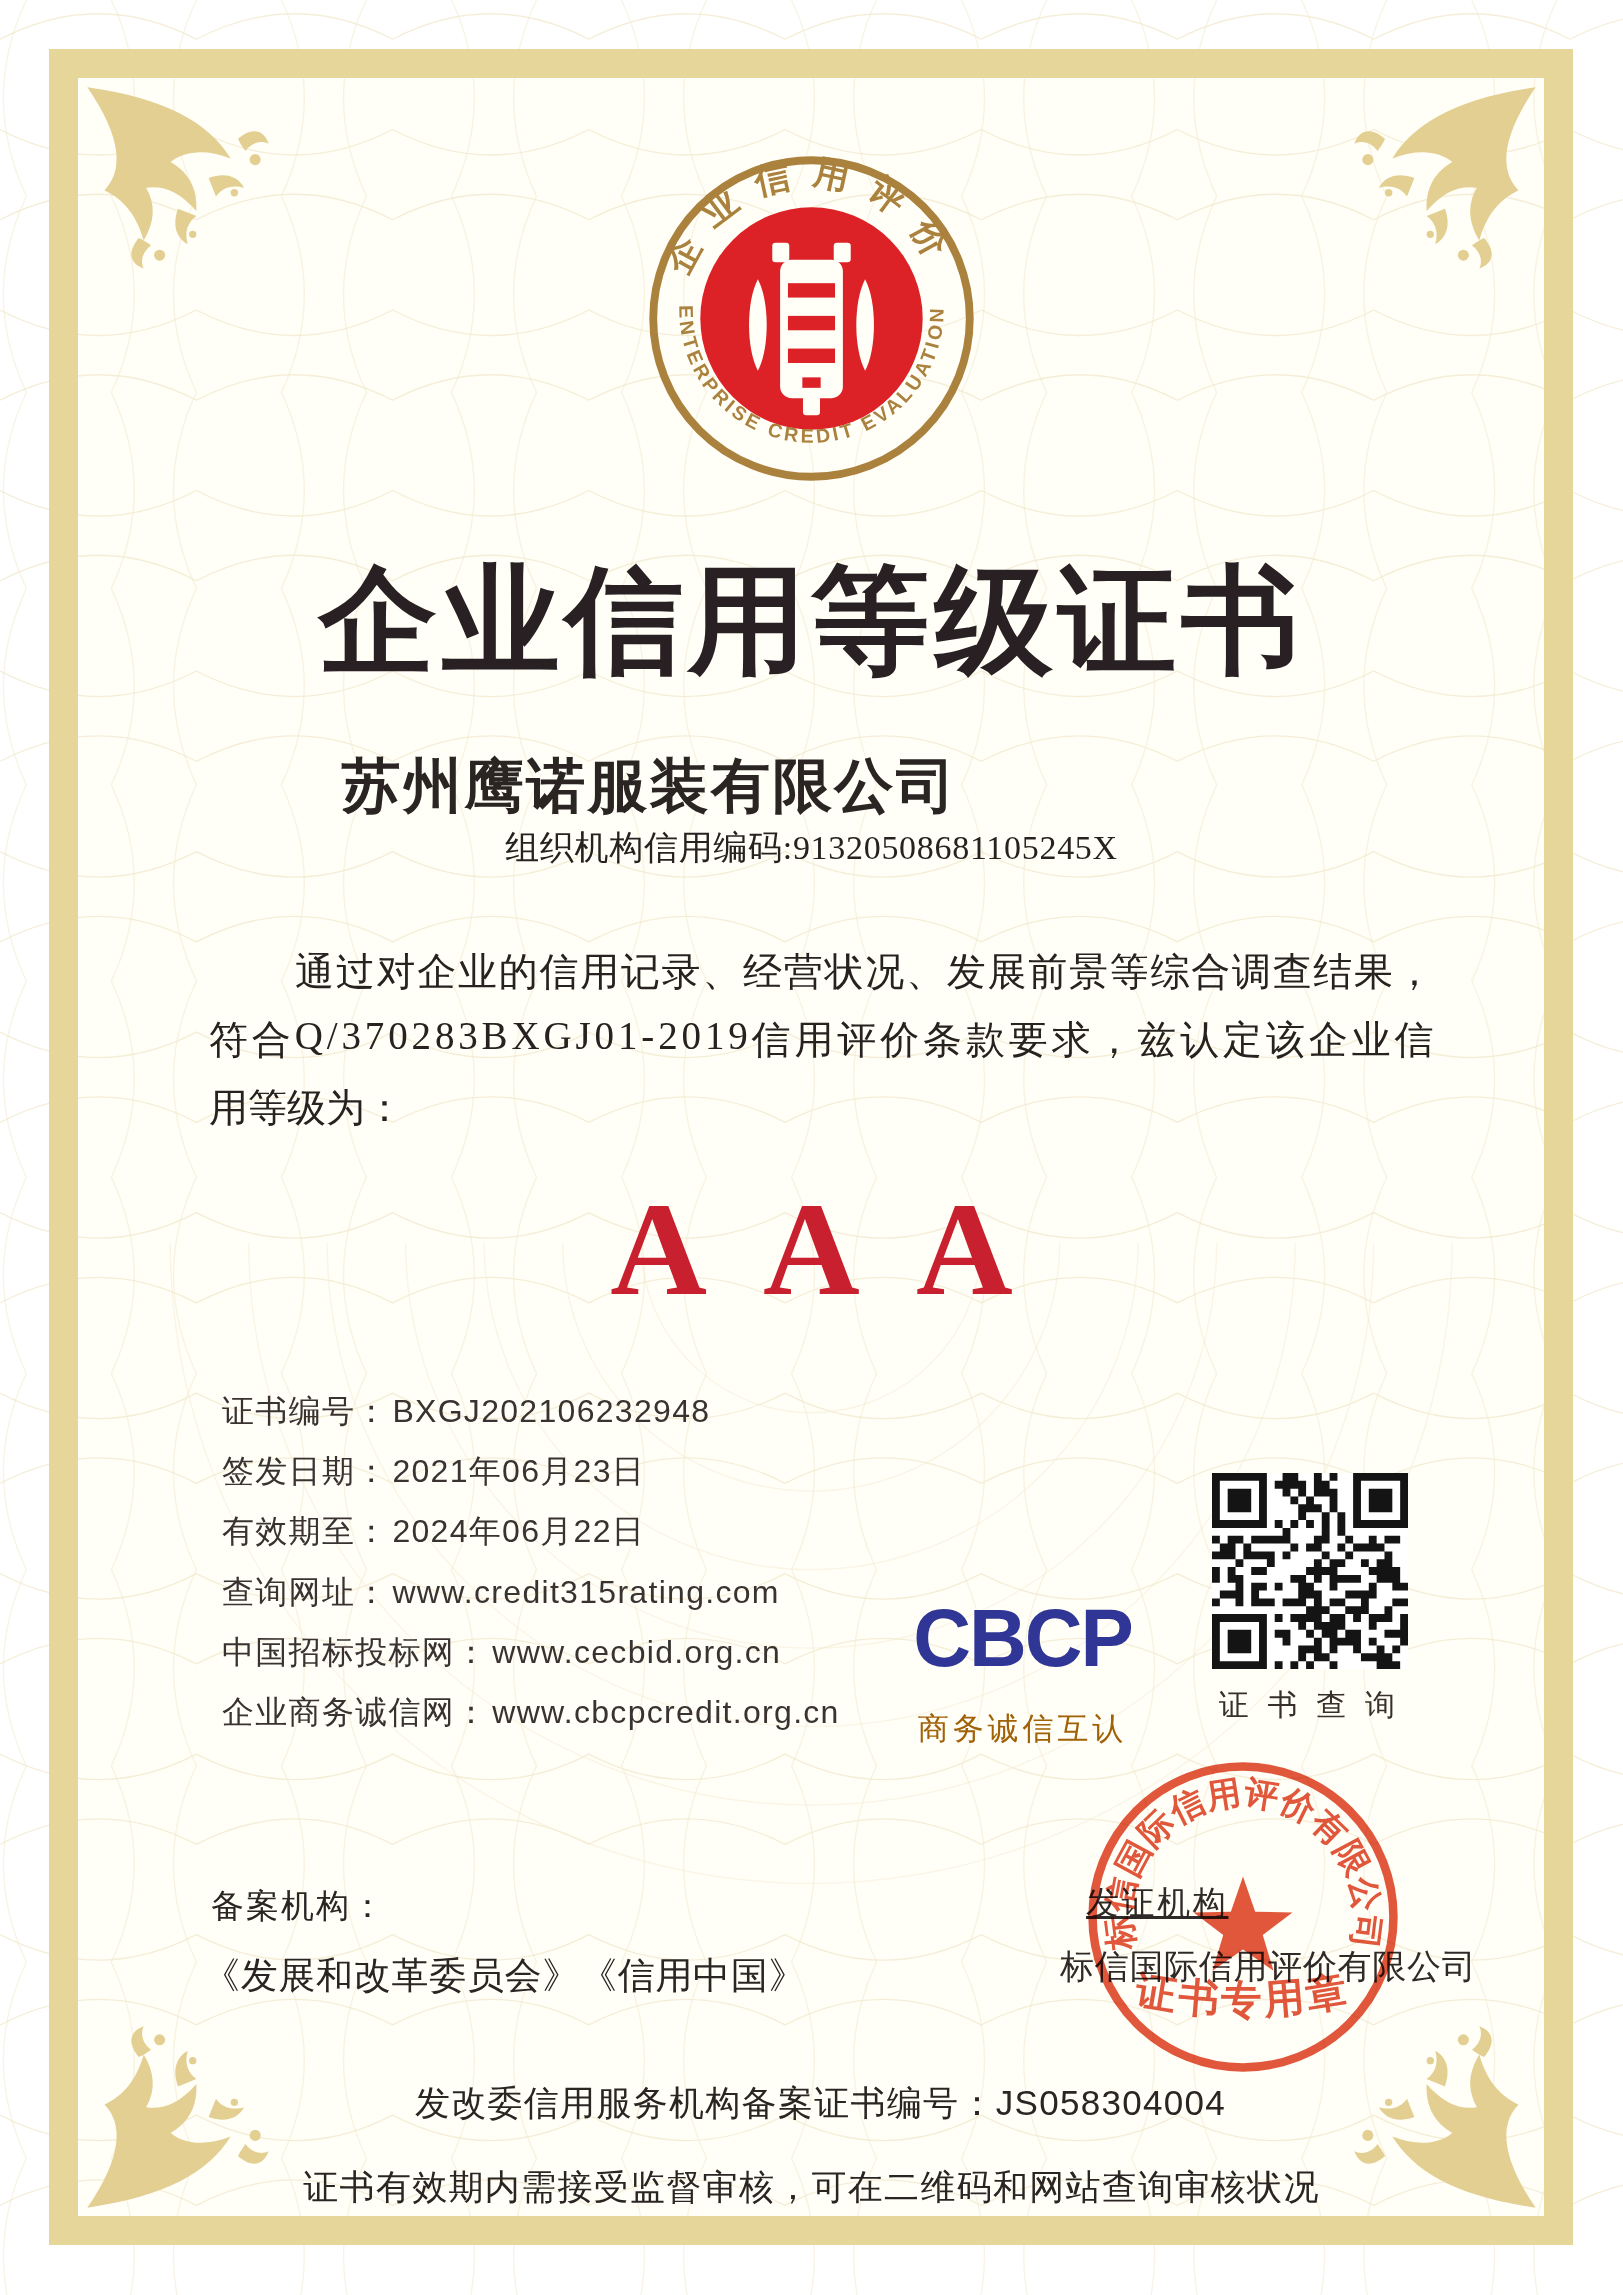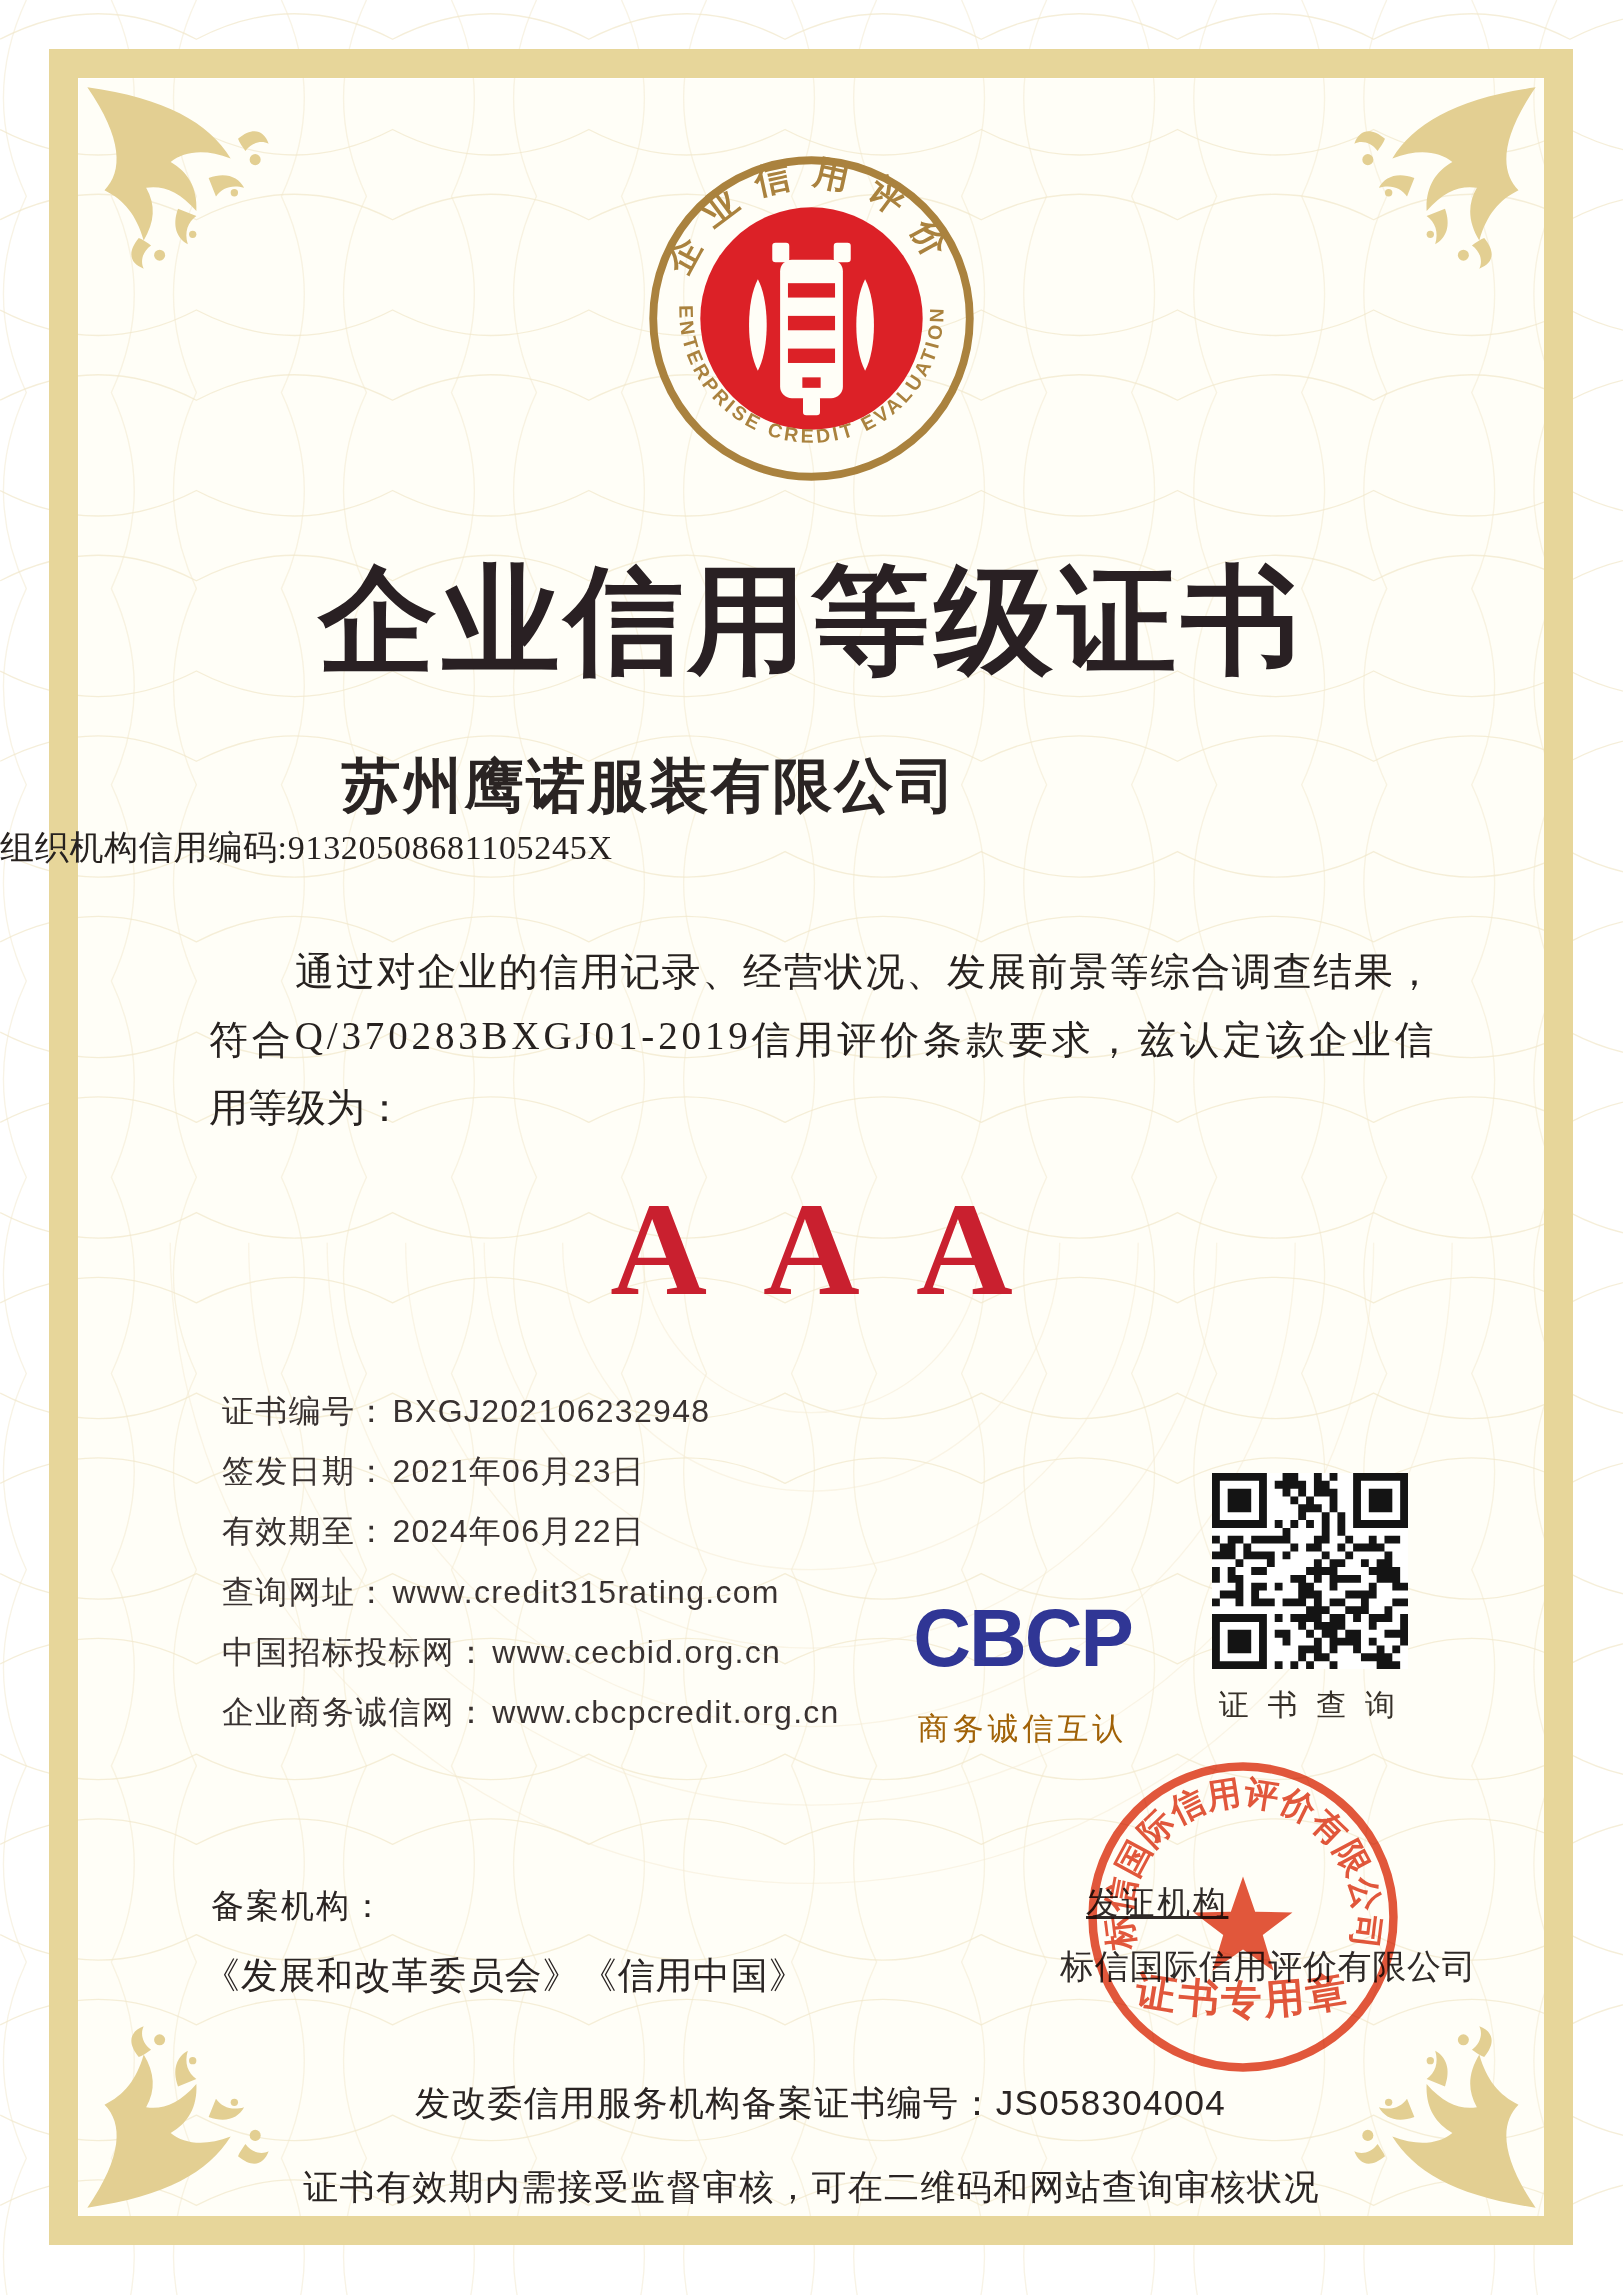--- a/index.html
+++ b/index.html
@@ -21,21 +21,21 @@
   .c-tl{left:80px;top:80px;}
   .c-tr{left:1347px;top:80px;transform:scaleX(-1);}
   .c-bl{left:80px;top:2019px;transform:scaleY(-1);}
   .c-br{left:1347px;top:2019px;transform:scale(-1,-1);}
   .badge{position:absolute;left:648px;top:155px;width:327px;height:327px;}
   .title{position:absolute;left:0;top:520px;width:1623px;text-align:center;
          font-family:"Liberation Serif","DejaVu Serif",serif;font-weight:900;
          font-size:118px;line-height:131px;letter-spacing:5.2px;color:var(--title-black,#292023);white-space:nowrap;margin-top:36px;}
   .company{position:absolute;left:0;top:754px;width:1299px;text-align:center;
          font-weight:900;font-size:59px;line-height:65px;letter-spacing:2.6px;color:#2A2423;white-space:nowrap;}
-  .orgcode{position:absolute;left:0;top:828px;width:1623px;
+  .orgcode{position:absolute;left:0;top:828px;width:1623px;text-align:center;
          font-family:"Liberation Serif","DejaVu Serif",serif;
          font-size:34px;line-height:39px;letter-spacing:0.7px;color:#272220;white-space:nowrap;}
   .body-par{position:absolute;left:209px;width:1225px;
          font-family:"Liberation Serif","DejaVu Serif",serif;
          font-size:39px;color:#272220;}
   .bline{position:absolute;left:0;width:100%;white-space:nowrap;}
   .bl1{top:945px;padding-left:86px;width:calc(100% - 86px);}
   .bl2{top:1013px;}
   .bl3{top:1081px;}
   [data-justify]{display:flex;justify-content:space-between;}

